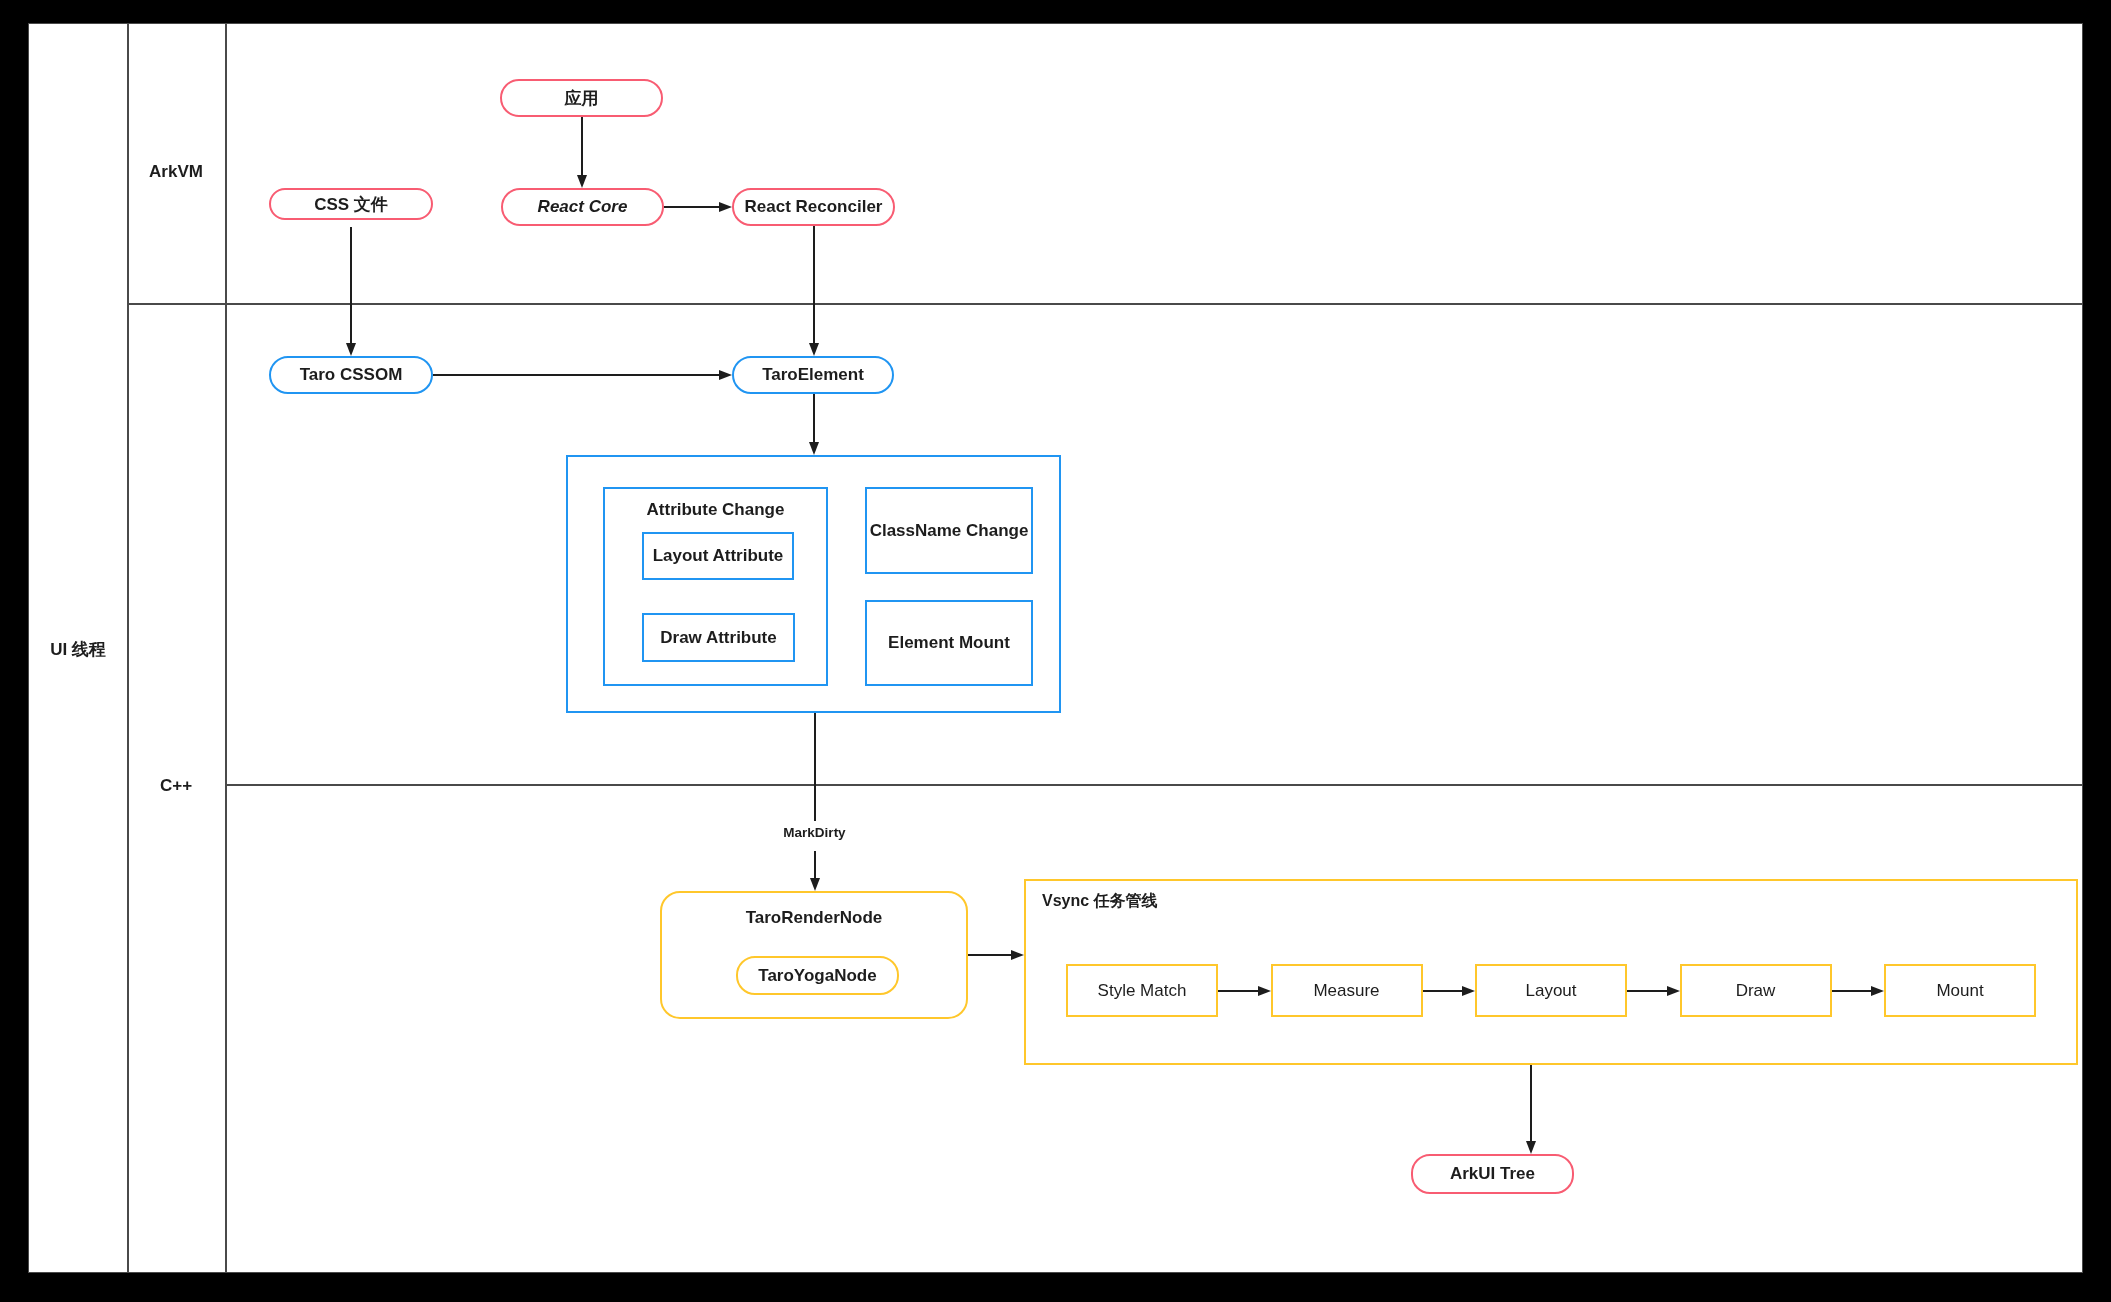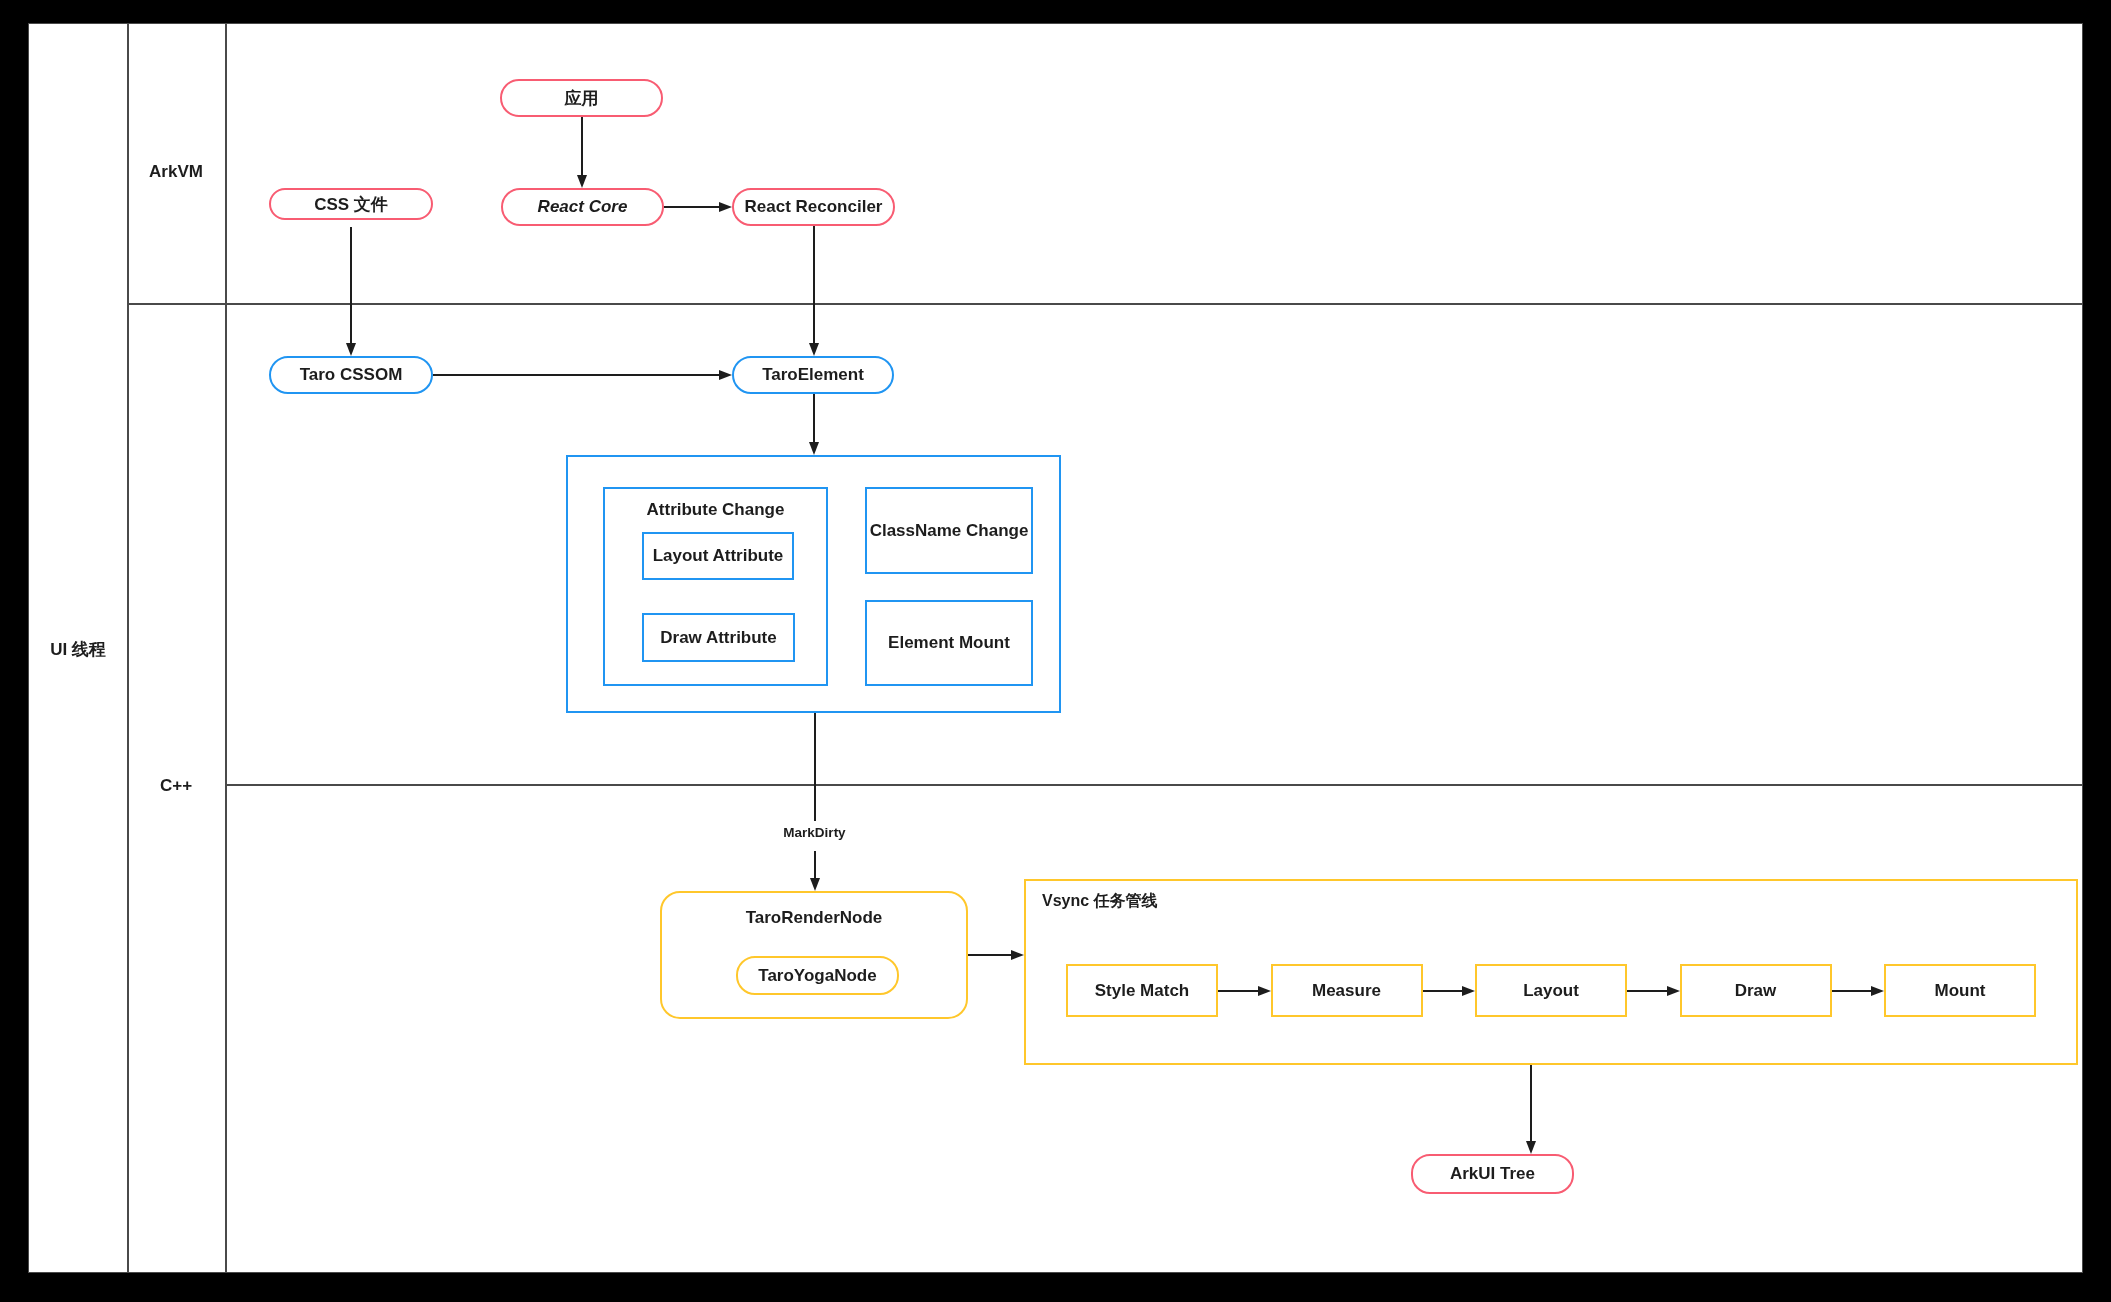--- a/index.html
+++ b/index.html
@@ -46,21 +46,21 @@
   .md-arrow .head{position:absolute;bottom:0;left:50%;transform:translateX(-50%);width:0;height:0;
                   border-left:5.5px solid transparent;border-right:5.5px solid transparent;border-top:13px solid #1d1d1d;}
   .md-label{position:absolute;top:112px;left:50%;transform:translateX(-50%);
             font-size:13.5px;font-weight:600;background:#fff;padding:0 3px;white-space:nowrap;}
 
   
   .pipe-row{position:absolute;left:0;right:0;top:83px;height:53px;padding:0 40px;
             display:flex;align-items:center;}
   .pipe-box{width:152px;height:53px;box-sizing:border-box;background:#fff;
             display:flex;align-items:center;justify-content:center;
-            font-size:17px;font-weight:700;white-space:nowrap;flex:0 0 auto;}
+            font-size:17px;font-weight:400;white-space:nowrap;flex:0 0 auto;}
   .pipe-arrow{flex:1 1 auto;position:relative;height:2px;background:#1d1d1d;align-self:center;margin-right:12px;}
   .pipe-arrow::after{content:"";position:absolute;right:-12px;top:50%;transform:translateY(-50%);
             width:0;height:0;border-top:5.5px solid transparent;border-bottom:5.5px solid transparent;
             border-left:13px solid #1d1d1d;}
 </style>
 </head>
 <body>
 
 <div class="frame">
   <div class="canvas">

